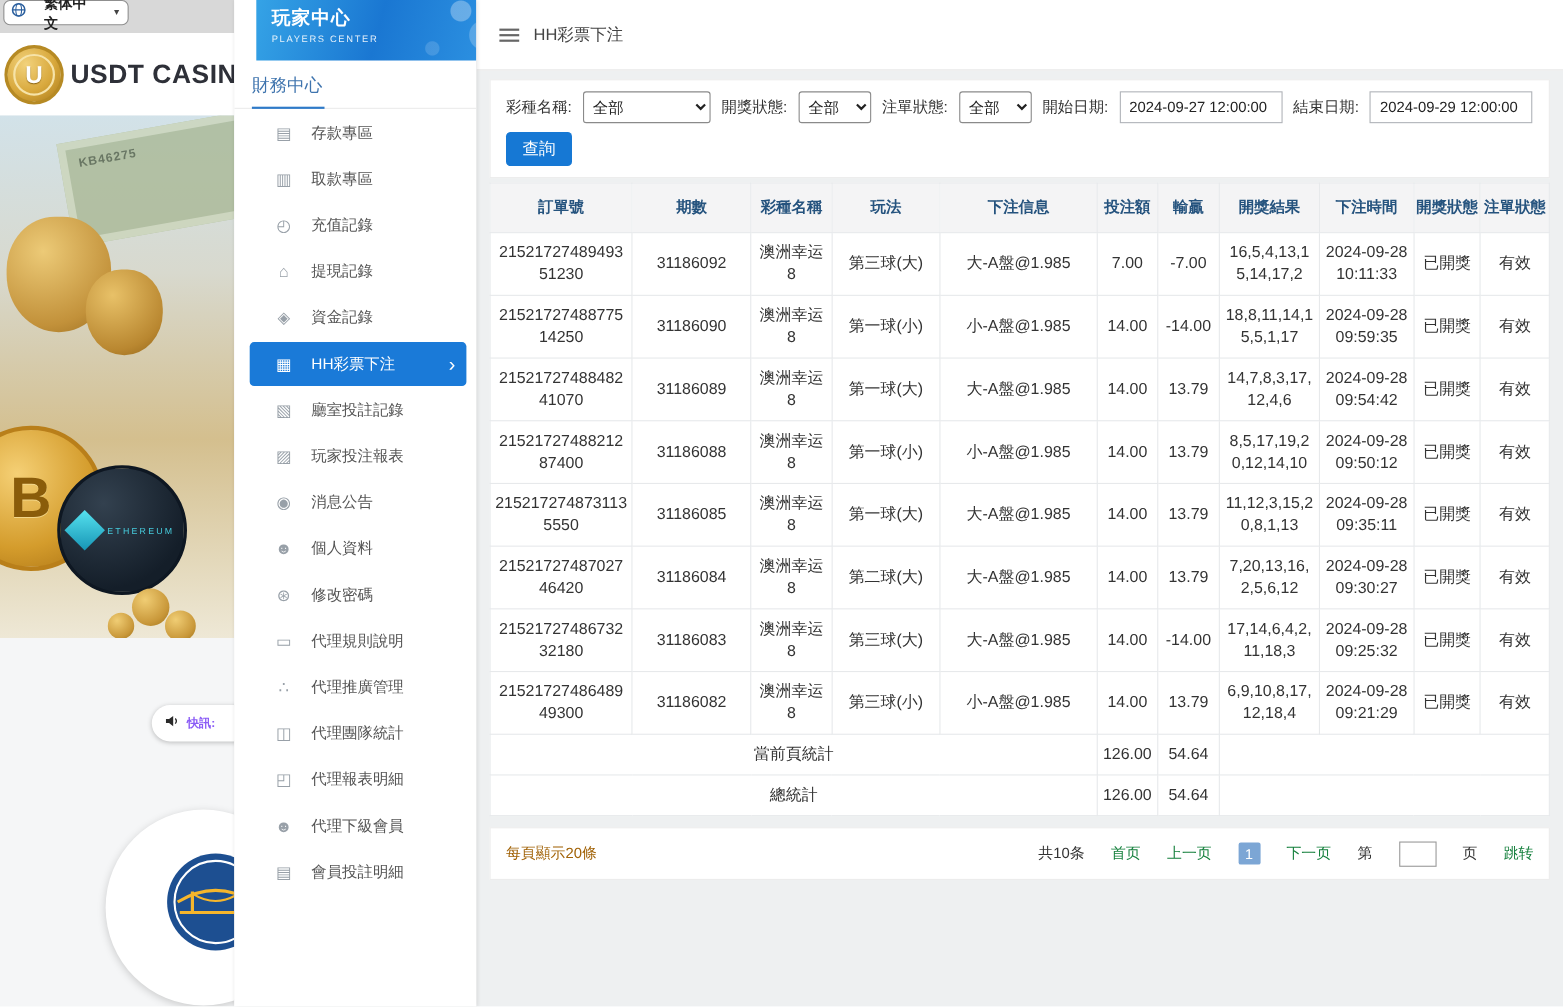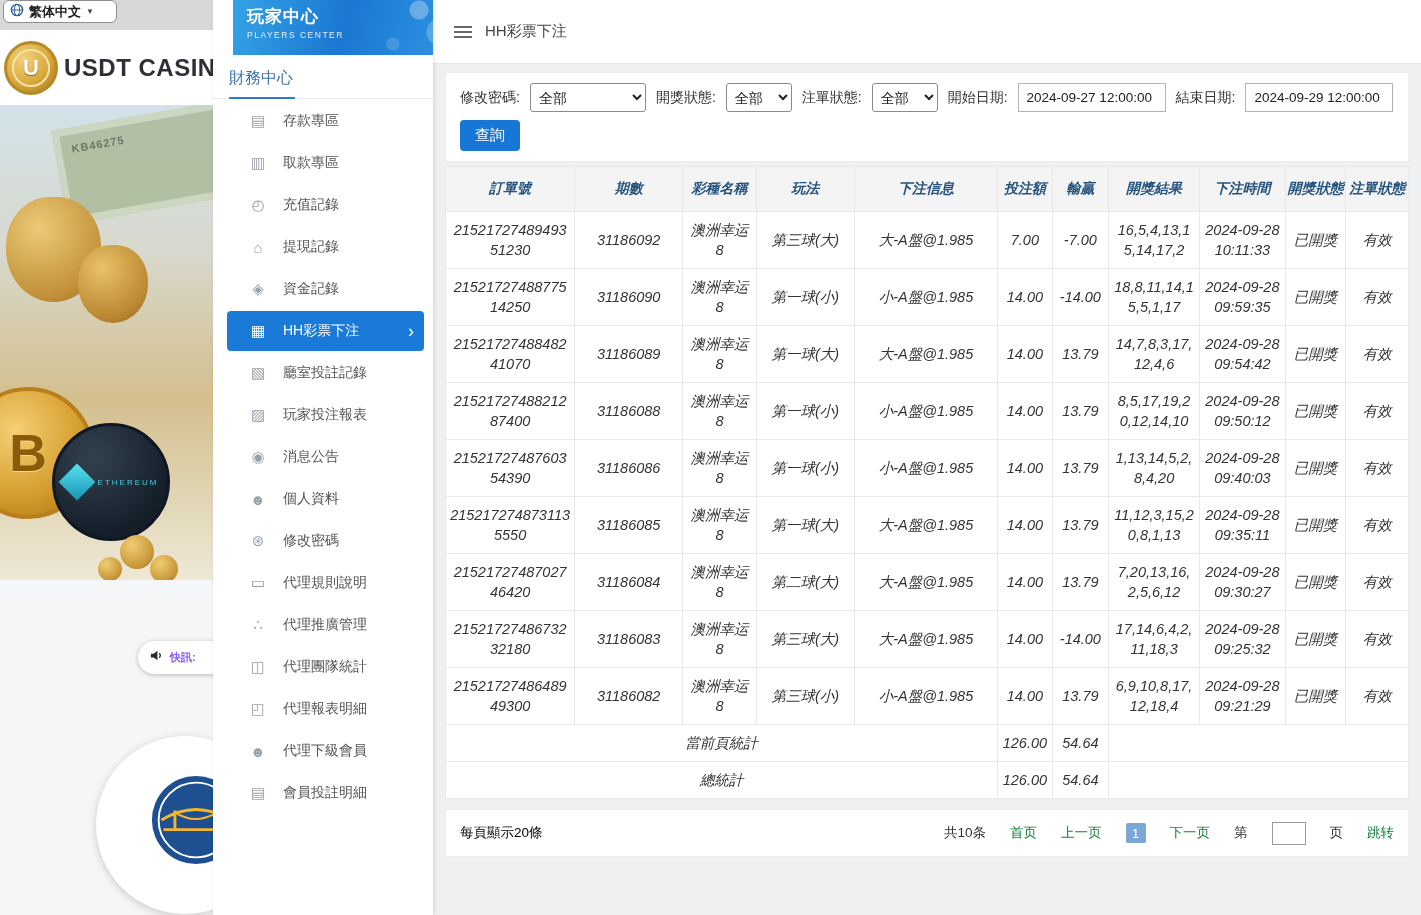--- a/index.html
+++ b/index.html
@@ -4,21 +4,21 @@
 <style>
   * { box-sizing: border-box; margin: 0; padding: 0; }
   html,body { width:1421px; height:915px; overflow:hidden; background:#fff;
     font-family:"Liberation Sans","DejaVu Sans",sans-serif; }
   .app { display:flex; width:1421px; height:915px; }
 
   
   .left-bg { position:relative; width:213px; height:915px; overflow:hidden; background:#f5f6f7; flex:0 0 213px; }
   .top-strip { height:30px; background:#d8d8d8; }
   .lang-select { position:absolute; top:0; left:3px; width:114px; height:23px; background:#fff;
-    border:1px solid #8f8f8f; border-radius:6px; display:flex; align-items:center; gap:5px; padding:0 6px; z-index:5; }
+    border:1px solid #8f8f8f; border-radius:6px; display:flex; align-items:center; gap:16px; padding:0 6px; z-index:5; }
   .lang-select .lbl { font-size:13px; font-weight:bold; color:#222; }
   .lang-caret { font-size:8px; color:#444; }
   .logo-band { height:75px; background:#fff; display:flex; align-items:center; gap:6px; padding-left:4px; overflow:hidden; }
   .logo-coin { width:54px; height:54px; border-radius:50%; flex:0 0 54px;
     background:radial-gradient(circle at 35% 30%, #f2d27c, #d8a83c 55%, #a87818);
     border:3px solid #b68a24; display:flex; align-items:center; justify-content:center; }
   .logo-coin-inner { width:38px; height:38px; border-radius:50%; border:2px solid #f6e3a8;
     display:flex; align-items:center; justify-content:center; color:#fff; font-weight:bold; font-size:22px;
     text-shadow:0 1px 1px #8a6210; }
   .logo-text { font-size:24px; font-weight:bold; color:#2e3038; letter-spacing:0.5px; white-space:nowrap; }
@@ -84,30 +84,30 @@
   .filter-row { display:flex; align-items:center; flex-wrap:wrap; gap:10px; }
   .f-label { font-size:14px; color:#333; white-space:nowrap; }
   .f-select { height:29px; font-size:14px; border:1px solid #8a8a8a; border-radius:3px; background:#fff;
     color:#222; padding:2px 4px; font-family:inherit; }
   .f-select.wide { width:116px; } .f-select.narrow { width:66px; }
   .f-input { height:29px; width:148px; border:1px solid #b0b3b8; font-size:13.5px; color:#222;
     padding:0 8px; font-family:inherit; }
   .btn-search { margin-top:8px; background:#1678d4; color:#fff; border:none; border-radius:4px;
     font-size:15px; padding:6px 15px; cursor:pointer; font-family:inherit; }
 
-  .table-panel { margin:4px 12px 0; background:#fff;font-style:italic; }
+  .table-panel { margin:4px 12px 0; background:#fff; }
   table { width:100%; border-collapse:collapse; table-layout:fixed; }
   th, td { border:1px solid #e7e9eb; text-align:center; vertical-align:middle; }
   th { background:#f4f4f5; color:#25537e; font-weight:bold; font-size:14px; height:45px; white-space:nowrap; overflow:hidden; }
   td { font-size:14.5px; color:#333; padding:8px 4px; line-height:1.38; word-break:break-all; }
   .summary-row td { padding:8px 4px; }
 
   .footer-panel { margin:10px 12px; background:#fff; border:1px solid #ececec; height:48px; flex:0 0 48px;
     display:flex; align-items:center; justify-content:space-between; padding:0 14px; }
-  .per-page { font-size:13.5px; color:#000000; }
+  .per-page { font-size:13.5px; color:#a16207; }
   .pager { display:flex; align-items:center; gap:24px; font-size:13.5px; }
   .pg-text { color:#333; }
   .pg-link { color:#15803d; cursor:pointer; text-decoration:none; }
   .pg-current { width:20px; height:20px; background:#7ca6d5; color:#fff; font-size:13px;
     display:flex; align-items:center; justify-content:center; border-radius:2px; }
   .pg-input { width:34px; height:23px; border:1px solid #999; background:#fff; font-size:13px; text-align:center; }
 </style>
 </head>
 <body>
 
@@ -253,21 +253,21 @@
 
   <main class="main">
 
     <div class="topbar">
       <span class="hamburger"></span>
       <span class="topbar-title">HH彩票下注</span>
     </div>
 
     <div class="filter-panel">
       <div class="filter-row">
-        <span class="f-label">修改密碼:</span>
+        <span class="f-label">彩種名稱:</span>
         <select class="f-select wide">
           <option>全部</option>
         </select>
         <span class="f-label">開獎狀態:</span>
         <select class="f-select narrow">
           <option>全部</option>
         </select>
         <span class="f-label">注單狀態:</span>
         <select class="f-select narrow">
           <option>全部</option>
@@ -357,33 +357,20 @@
               <td>第一球(小)</td>
               <td>小-A盤@1.985</td>
               <td>14.00</td>
               <td>13.79</td>
               <td>8,5,17,19,20,12,14,10</td>
               <td>2024-09-28 09:50:12</td>
               <td>已開獎</td>
               <td>有效</td>
             </tr>
             <tr>
-              <td>2152172748760354390</td>
-              <td>31186086</td>
-              <td>澳洲幸运8</td>
-              <td>第一球(小)</td>
-              <td>小-A盤@1.985</td>
-              <td>14.00</td>
-              <td>13.79</td>
-              <td>1,13,14,5,2,8,4,20</td>
-              <td>2024-09-28 09:40:03</td>
-              <td>已開獎</td>
-              <td>有效</td>
-            </tr>
-            <tr>
               <td>2152172748731135550</td>
               <td>31186085</td>
               <td>澳洲幸运8</td>
               <td>第一球(大)</td>
               <td>大-A盤@1.985</td>
               <td>14.00</td>
               <td>13.79</td>
               <td>11,12,3,15,20,8,1,13</td>
               <td>2024-09-28 09:35:11</td>
               <td>已開獎</td>

